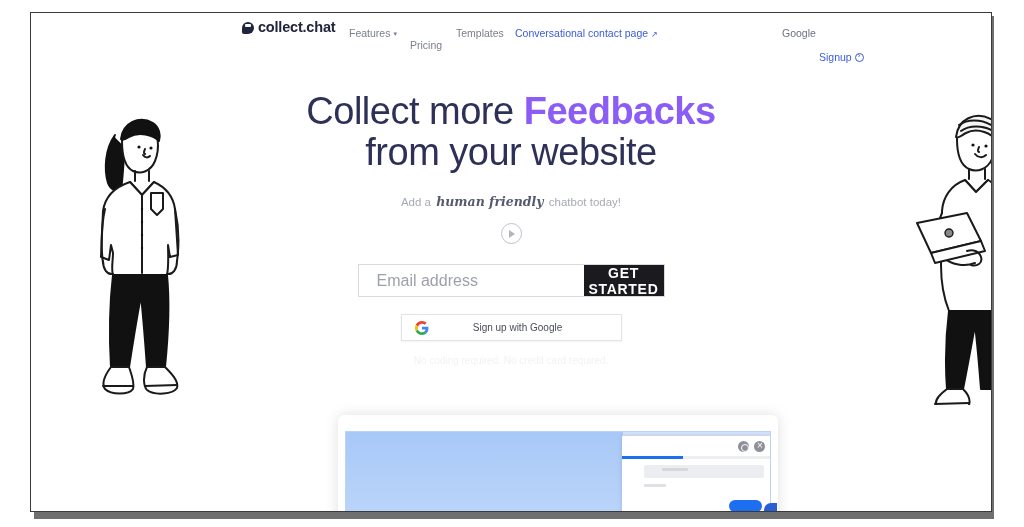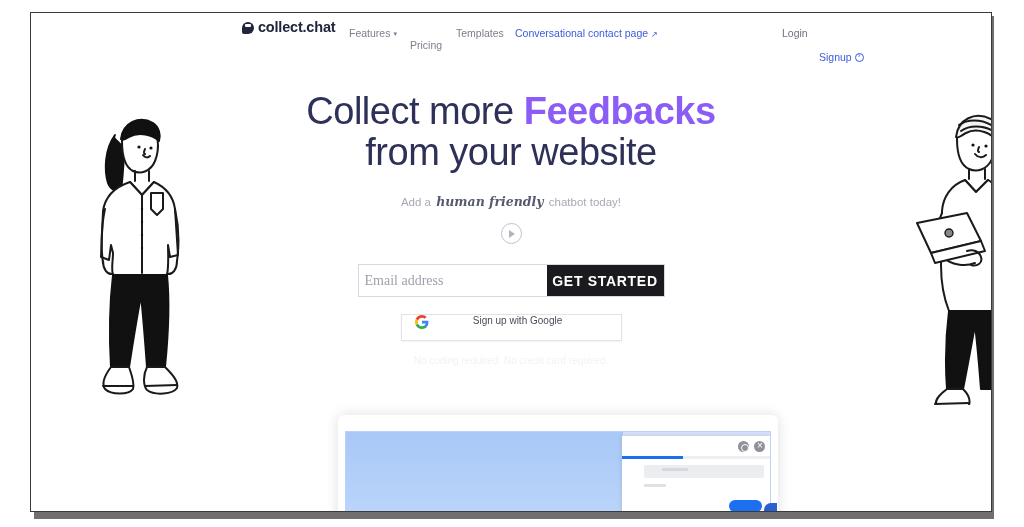--- a/index.html
+++ b/index.html
@@ -116,36 +116,36 @@
     border-bottom: 4px solid transparent;
   }
 
   
   #email-form {
     margin: 20px auto 0; width: 307px; height: 33px;
     display: flex; border: 1px solid #d7d9de; background: #fff;
   }
   #email-input {
     flex: 1; border: none; outline: none;
-    padding-left: 6px; font-size: 14px;
-    color: #303240; font-family: Liberation Serif, serif;
+    padding-left: 18px; font-size: 16px;
+    color: #303240; font-family: Liberation Sans, sans-serif;
   }
   #email-input::placeholder { color: #9ea1ab; }
   #get-started-btn {
     width: 117px; background: #1b1b1f; color: #ffffff;
     border: none; font-size: 14px; font-weight: bold;
     letter-spacing: 0.7px; cursor: pointer;
     font-family: "Liberation Sans", sans-serif;
   }
 
   
   #google-btn {
     margin: 17px auto 0; width: 221px; height: 27px;
     border: 1px solid #e2e3e7; background: #ffffff;
-    display: flex; align-items: flex-start; cursor: pointer;
+    display: flex; align-items: center; cursor: pointer;
     box-shadow: 0 1px 2px rgba(0,0,0,0.05);
   }
   #g-logo {
     width: 14px; height: 14px; margin-left: 13px;
     position: relative; flex: 0 0 auto;
   }
   #g-logo svg { display: block; }
   #google-label {
     flex: 1; text-align: center; font-size: 10px;
     color: #4a4d58; margin-left: -14px;
@@ -254,21 +254,21 @@
         <span>Features</span><span id="chevron">▾</span>
       </div>
 
       <div class="nav-link" id="nav-pricing">Pricing</div>
       <div class="nav-link" id="nav-templates">Templates</div>
 
       <div id="nav-contact">
         <span>Conversational contact page</span><span id="ext-icon">↗</span>
       </div>
 
-      <div id="nav-login">Login</div>
+      <div id="nav-login">Google</div>
 
       <div id="nav-signup">
         <span>Signup</span><span id="signup-arrow"></span>
       </div>
     </div>
 
     <div id="hero">
 
       <div id="headline-1">
         <span>Collect more </span><span id="headline-strong">Feedbacks</span>

